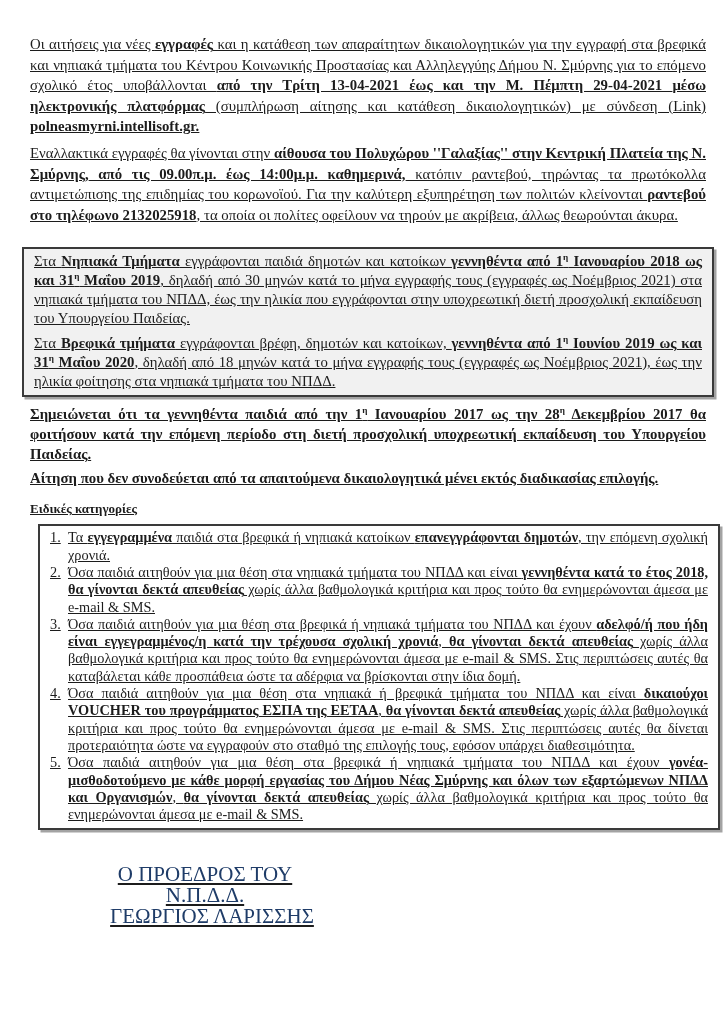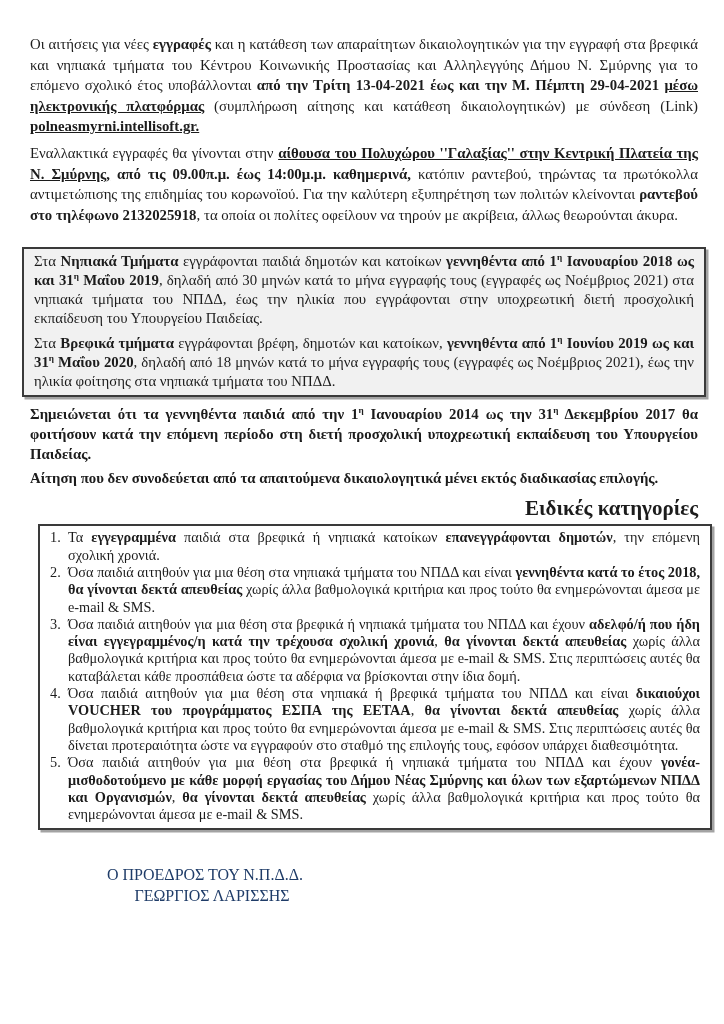--- a/index.html
+++ b/index.html
@@ -1,86 +1,87 @@
 <!DOCTYPE html>
 <html style="--signature: #1f3c68; --box-border: #3a3a3a; --box1-bg: #f1f1f1;"><head>
 <meta charset="utf-8">
 <style>
   html,body{margin:0;padding:0;background:#ffffff;}
   .page{
     position:relative;
     width:724px;height:1024px;
     box-sizing:border-box;
     background:#ffffff;
-    padding:34px 26px 0 30px;
+    padding:34px 18px 0 30px;
     font-family:"Liberation Serif","DejaVu Serif",serif;
     font-size:14.8px;
     line-height:20.6px;
     color:#1c1c1c;
     overflow:hidden;
+    text-decoration:underline;
   }
   .para{margin:0 0 6px 0;text-align:justify;}
   .b{font-weight:700;}
   .u{text-decoration:underline;}
   .sup{vertical-align:super;font-size:0.62em;line-height:0;}
   .box{
     border:2px solid var(--box-border,#3a3a3a);
     box-shadow:2.5px 2.5px 0 #a3a3a3;
   }
   .box1{
     background:var(--box1-bg,#f1f1f1);
     margin:22px -8px 7px -8px;
     padding:3px 10px 4px 10px;
     line-height:19px;
   }
   .box1 .para{margin-bottom:6px;}
   .box1 .para.last{margin-bottom:0;}
   .note{line-height:20px;margin-bottom:4px;}
   .note2{margin-bottom:10px;}
   .heading{
-    font-size:21px;line-height:21px;
-    text-align:right;font-weight:700;
+    font-size:13px;line-height:21px;
+    text-align:left;font-weight:700;
     margin:5px 0 5px 0;
   }
   .box2{
     background:#ffffff;
     margin:0 -14px 0 8px;
     padding:3px 10px 5px 6px;
     line-height:17.3px;
     font-size:14.3px;
   }
   .li{display:flex;}
   .li .num{flex:0 0 22px;padding-left:4px;box-sizing:border-box;}
   .li .li-text{flex:1;text-align:justify;}
   .sigs{
     display:flex;
     margin-top:34px;
     color:var(--signature,#1f3c68);
-    font-size:16px;line-height:21px;
+    font-size:21px;line-height:21px;
   }
   .sig{text-align:center;}
   .sig-left{width:230px;margin-left:60px;}
   .sig-left .sig-name{padding-left:14px;}
   .sig-right{width:340px;margin-left:14px;}
 </style>
 </head>
 <body>
 
 <div class="page">
 
   <p class="para"><span>Οι αιτήσεις για νέες </span><span class="b">εγγραφές</span><span> και η κατάθεση των απαραίτητων δικαιολογητικών για την εγγραφή στα βρεφικά και νηπιακά τμήματα του Κέντρου Κοινωνικής Προστασίας και Αλληλεγγύης Δήμου Ν. Σμύρνης για το επόμενο σχολικό έτος υποβάλλονται </span><span class="b">από την Τρίτη 13-04-2021 έως και την Μ. Πέμπτη 29-04-2021 </span><span class="b u">μέσω ηλεκτρονικής πλατφόρμας</span><span> (συμπλήρωση αίτησης και κατάθεση δικαιολογητικών) με σύνδεση (Link) </span><span class="b u">polneasmyrni.intellisoft.gr.</span></p>
 
   <p class="para"><span>Εναλλακτικά εγγραφές θα γίνονται στην </span><span class="b u">αίθουσα του Πολυχώρου ''Γαλαξίας'' στην Κεντρική Πλατεία της Ν. Σμύρνης,</span><span class="b"> από τις 09.00π.μ. έως 14:00μ.μ. καθημερινά,</span><span> κατόπιν ραντεβού, τηρώντας τα πρωτόκολλα αντιμετώπισης της επιδημίας του κορωνοϊού. Για την καλύτερη εξυπηρέτηση των πολιτών κλείνονται </span><span class="b">ραντεβού στο τηλέφωνο 2132025918</span><span>, τα οποία οι πολίτες οφείλουν να τηρούν με ακρίβεια, άλλως θεωρούνται άκυρα.</span></p>
 
   <div class="box box1">
     <p class="para"><span>Στα </span><span class="b">Νηπιακά Τμήματα</span><span> εγγράφονται παιδιά δημοτών και κατοίκων </span><span class="b">γεννηθέντα από 1</span><span class="b sup">η</span><span class="b"> Ιανουαρίου 2018 ως και 31</span><span class="b sup">η</span><span class="b"> Μαΐου 2019</span><span>, δηλαδή από 30 μηνών κατά το μήνα εγγραφής τους (εγγραφές ως Νοέμβριος 2021) στα νηπιακά τμήματα του ΝΠΔΔ, έως την ηλικία που εγγράφονται στην υποχρεωτική διετή προσχολική εκπαίδευση του Υπουργείου Παιδείας.</span></p>
     <p class="para last"><span>Στα </span><span class="b">Βρεφικά τμήματα</span><span> εγγράφονται βρέφη, δημοτών και κατοίκων, </span><span class="b">γεννηθέντα από 1</span><span class="b sup">η</span><span class="b"> Ιουνίου 2019 ως και 31</span><span class="b sup">η</span><span class="b"> Μαΐου 2020</span><span>, δηλαδή από 18 μηνών κατά το μήνα εγγραφής τους (εγγραφές ως Νοέμβριος 2021), έως την ηλικία φοίτησης στα νηπιακά τμήματα του ΝΠΔΔ.</span></p>
   </div>
 
-  <p class="para note"><span class="b">Σημειώνεται ότι τα γεννηθέντα παιδιά από την 1</span><span class="b sup">η</span><span class="b"> Ιανουαρίου 2014 ως την 31</span><span class="b sup">η</span><span class="b"> Δεκεμβρίου 2017 θα φοιτήσουν κατά την επόμενη περίοδο στη διετή προσχολική υποχρεωτική εκπαίδευση του Υπουργείου Παιδείας.</span></p>
+  <p class="para note"><span class="b">Σημειώνεται ότι τα γεννηθέντα παιδιά από την 1</span><span class="b sup">η</span><span class="b"> Ιανουαρίου 2017 ως την 28</span><span class="b sup">η</span><span class="b"> Δεκεμβρίου 2017 θα φοιτήσουν κατά την επόμενη περίοδο στη διετή προσχολική υποχρεωτική εκπαίδευση του Υπουργείου Παιδείας.</span></p>
 
   <p class="para note note2"><span class="b">Αίτηση που δεν συνοδεύεται από τα απαιτούμενα δικαιολογητικά μένει εκτός διαδικασίας επιλογής.</span></p>
 
   <h2 class="heading">Ειδικές κατηγορίες</h2>
 
   <div class="box box2">
     <div class="li">
       <span class="num">1.</span>
       <span class="li-text"><span>Τα </span><span class="b">εγγεγραμμένα</span><span> παιδιά στα βρεφικά ή νηπιακά κατοίκων </span><span class="b">επανεγγράφονται δημοτών</span><span>, την επόμενη σχολική χρονιά.</span></span>
     </div>

